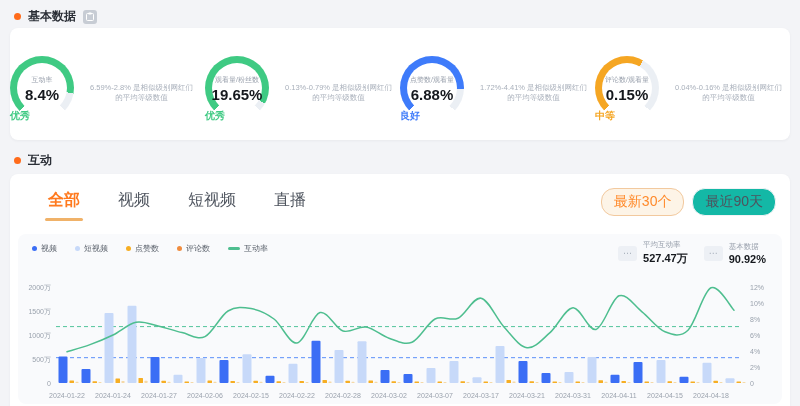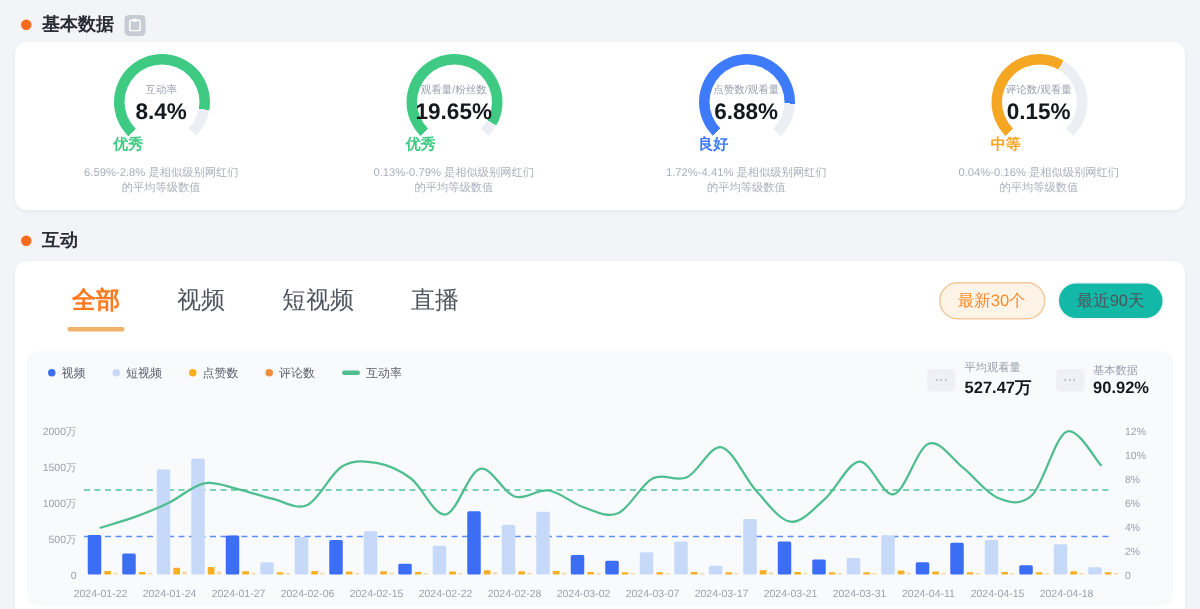--- a/index.html
+++ b/index.html
@@ -13,40 +13,40 @@
   .sec-title { font-size:12px; font-weight:bold; color:#2a2e36; }
   .clip-icon { width:14px; height:14px; background:#c7ccd4; border-radius:3px;
     display:flex; align-items:center; justify-content:center; }
 
   .card { position:absolute; background:#fff; border-radius:8px;
     box-shadow:0 1px 3px rgba(30,40,60,.05); }
   #card-basic { left:10px; top:28px; width:780px; height:112px; }
   #card-interaction { left:10px; top:174px; width:780px; height:300px; }
 
   .gauge-row { display:flex; height:100%; padding-top:8px; }
-  .gauge-col { width:25%; display:flex; flex-direction:column; align-items:center; }
+  .gauge-col { width:25%; display:flex; align-items:center; }
   .ring { position:relative; width:64px; height:64px; border-radius:50%; }
   .ring::before { content:""; position:absolute; inset:7px; background:#fff; border-radius:50%; }
   .ring-center { position:absolute; inset:0; display:flex; flex-direction:column;
     align-items:center; justify-content:center; z-index:2; padding-top:2px; }
   .ring-label { font-size:7px; color:#99a0ac; white-space:nowrap; }
   .ring-value { font-size:15px; font-weight:bold; color:#15181d; margin-top:1px; }
   .ring-status { position:absolute; bottom:-3px; left:0; right:0; text-align:left;
     font-size:10px; font-weight:bold; z-index:2; }
   .gauge-caption { margin-top:10px; text-align:center; font-size:7.5px;
-    line-height:10px; color:#a9b0bb; }
+    line-height:10px; color:#a9b0bb;margin-left:16px; }
 
   .tabs { position:absolute; left:38px; top:16px; display:flex; gap:38px; }
   .tab { font-size:16px; color:#4e545e; cursor:pointer; position:relative; padding-bottom:10px; }
   .tab.active { color:#ff7a1f; font-weight:bold; }
   .tab.active::after { content:""; position:absolute; left:50%; transform:translateX(-50%);
     bottom:0; width:38px; height:3px; border-radius:2px; background:#f0b269; }
 
   .pills { position:absolute; right:14px; top:14px; display:flex; gap:8px; }
-  .pill { font-size:11px; padding:4px 12px; border-radius:13px; cursor:pointer; }
+  .pill { font-size:14px; padding:4px 12px; border-radius:13px; cursor:pointer; }
   .pill-latest { color:#ff8a2b; background:#fdf4e7; border:1px solid #f2c99e; }
   .pill-range { color:#4e545e; background:#14b8a6; border:1px solid #f2f3f5; }
 
   .chart-panel { position:absolute; left:8px; top:60px; width:764px; height:170px;
     background:#f9fafc; border-radius:8px; }
   .legend-row { position:absolute; left:14px; top:9px; display:flex; gap:18px; align-items:center; }
   .legend-item { display:flex; align-items:center; gap:4px; cursor:pointer; }
   .legend-dot { width:5px; height:5px; border-radius:50%; }
   .legend-line { width:12px; height:2.5px; border-radius:2px; }
   .legend-label { font-size:8px; color:#5b626c; }
@@ -181,21 +181,21 @@
         <div class="legend-item">
           <span class="legend-line" id="lg-4" style="background: rgb(78, 190, 143);"></span>
           <span class="legend-label">互动率</span>
         </div>
       </div>
 
       <div class="stats">
         <div class="stat-group">
           <span class="stat-icon">⋯</span>
           <span class="stat-col">
-            <span class="stat-label">平均观看量</span>
+            <span class="stat-label">平均互动率</span>
             <span class="stat-value">527.47万</span>
           </span>
         </div>
         <div class="stat-group">
           <span class="stat-icon">⋯</span>
           <span class="stat-col">
             <span class="stat-label">基本数据</span>
             <span class="stat-value">90.92%</span>
           </span>
         </div>

